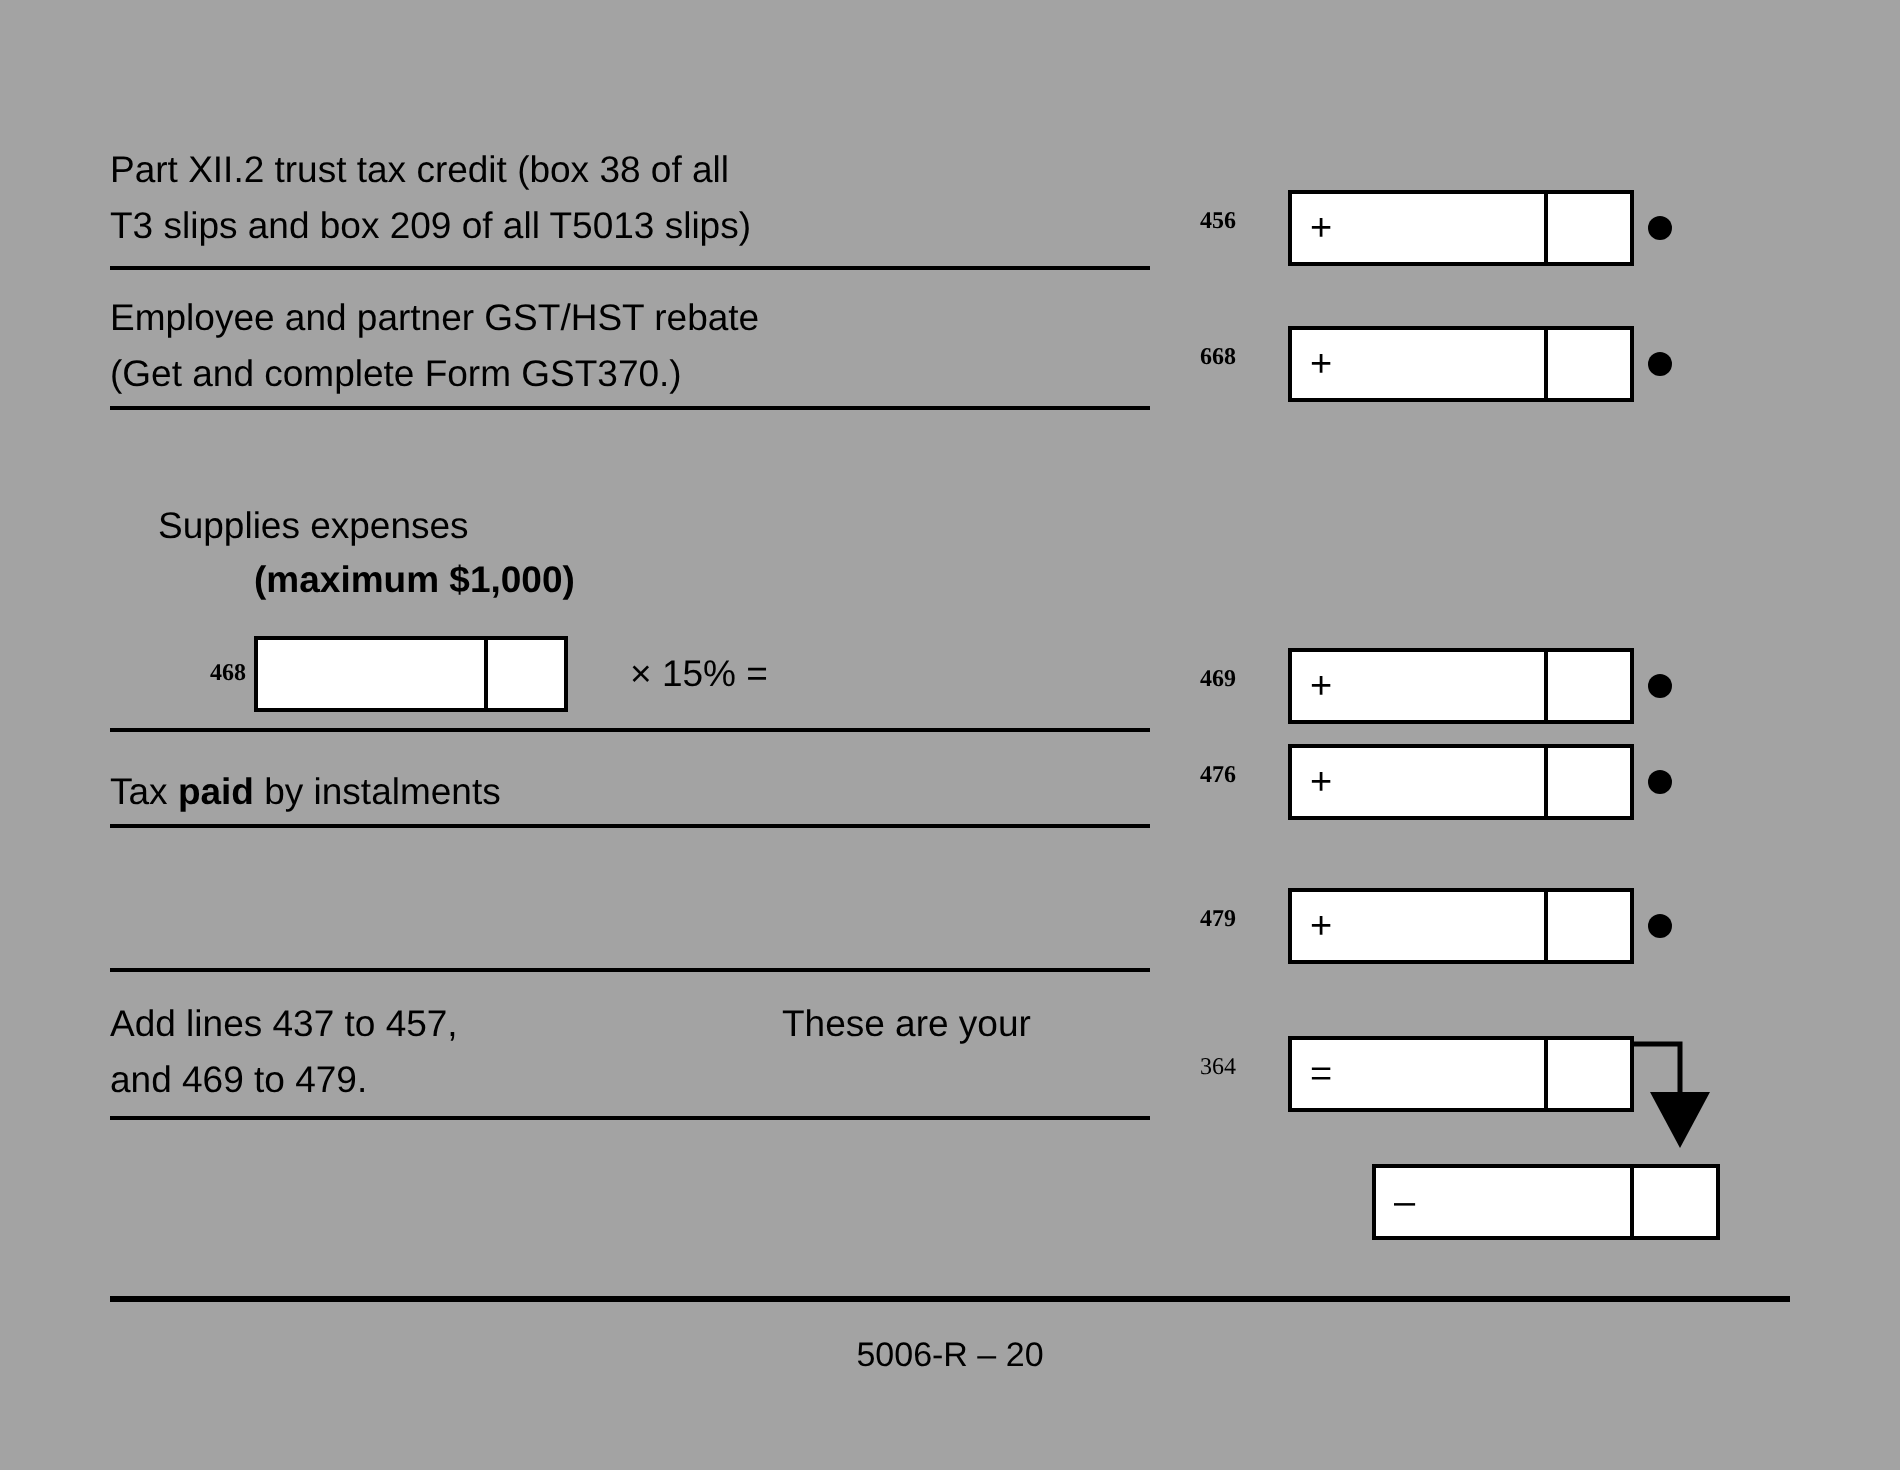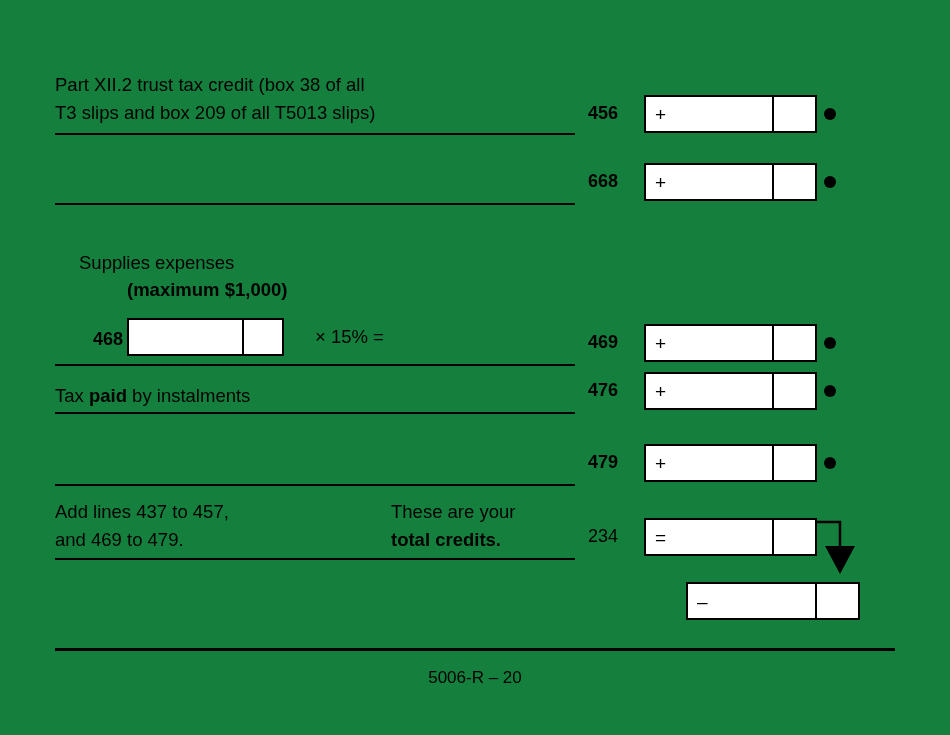--- a/index.html
+++ b/index.html
@@ -8,21 +8,21 @@
     background: #ffffff;
   }
   body {
     font-family: "Liberation Sans", sans-serif;
     color: #000000;
   }
   #page {
     position: relative;
     width: 950px;
     height: 735px;
-    background: #15803d;
+    background: #a3a3a3;
     overflow: hidden;
   }
 
   
   .label {
     position: absolute;
     font-size: 18.5px;
     line-height: 30px;
     color: #000;
     white-space: nowrap;
@@ -37,24 +37,25 @@
   }
   .rule-footer {
     position: absolute;
     height: 0;
     border-top: 3px solid #000;
   }
 
   
   .linenum {
     position: absolute;
-    font-size: 18px;
+    font-size: 12px;
     font-weight: bold;
     text-align: right;
     white-space: nowrap;
+    font-family: Liberation Serif, serif;
   }
   .linenum.regular { font-weight: normal; }
 
   
   .amtbox {
     position: absolute;
     box-sizing: border-box;
     border: 2.5px solid #000;
     background: #fff;
     display: flex;
@@ -106,20 +107,22 @@
   <div class="label" style="left:55px; top:98px;">T3 slips and box 209 of all T5013 slips)</div>
   <div class="rule" style="left:55px; top:133px; width:520px;"></div>
 
   <div class="linenum" style="left:573px; top:103px; width:45px;">456</div>
   <div class="amtbox" style="left:644px; top:95px; width:173px; height:38px;">
     <div class="dollars">+</div>
     <div class="cents" style="width:43px;"></div>
   </div>
   <div class="bullet" style="left:824px; top:108px;"></div>
 
+  <div class="label" style="left:55px; top:144px;">Employee and partner GST/HST rebate</div>
+  <div class="label" style="left:55px; top:172px;">(Get and complete Form GST370.)</div>
   <div class="rule" style="left:55px; top:203px; width:520px;"></div>
 
   <div class="linenum" style="left:573px; top:171px; width:45px;">668</div>
   <div class="amtbox" style="left:644px; top:163px; width:173px; height:38px;">
     <div class="dollars">+</div>
     <div class="cents" style="width:43px;"></div>
   </div>
   <div class="bullet" style="left:824px; top:176px;"></div>
 
   <div class="label" style="left:79px; top:248px;">Supplies expenses</div>
@@ -156,24 +159,23 @@
   <div class="linenum" style="left:573px; top:452px; width:45px;">479</div>
   <div class="amtbox" style="left:644px; top:444px; width:173px; height:38px;">
     <div class="dollars">+</div>
     <div class="cents" style="width:43px;"></div>
   </div>
   <div class="bullet" style="left:824px; top:457px;"></div>
 
   <div class="label" style="left:55px; top:497px;">Add lines 437 to 457,</div>
   <div class="label" style="left:55px; top:525px;">and 469 to 479.</div>
   <div class="label" style="left:391px; top:497px;">These are your</div>
-  <div class="label" style="left:391px; top:525px; font-weight:bold;">total credits.</div>
   <div class="rule" style="left:55px; top:558px; width:520px;"></div>
 
-  <div class="linenum regular" style="left:573px; top:526px; width:45px;">234</div>
+  <div class="linenum regular" style="left:573px; top:526px; width:45px;">364</div>
   <div class="amtbox" style="left:644px; top:518px; width:173px; height:38px;">
     <div class="dollars">=</div>
     <div class="cents" style="width:43px;"></div>
   </div>
 
   <svg class="connector" style="left:813px; top:516px; width:48px; height:62px;" viewBox="0 0 48 62">
     <path d="M 4 6 L 27 6 L 27 34" fill="none" stroke="#000" stroke-width="2.5"></path>
     <path d="M 12 30 L 42 30 L 27 58 Z" fill="#000"></path>
   </svg>
 

